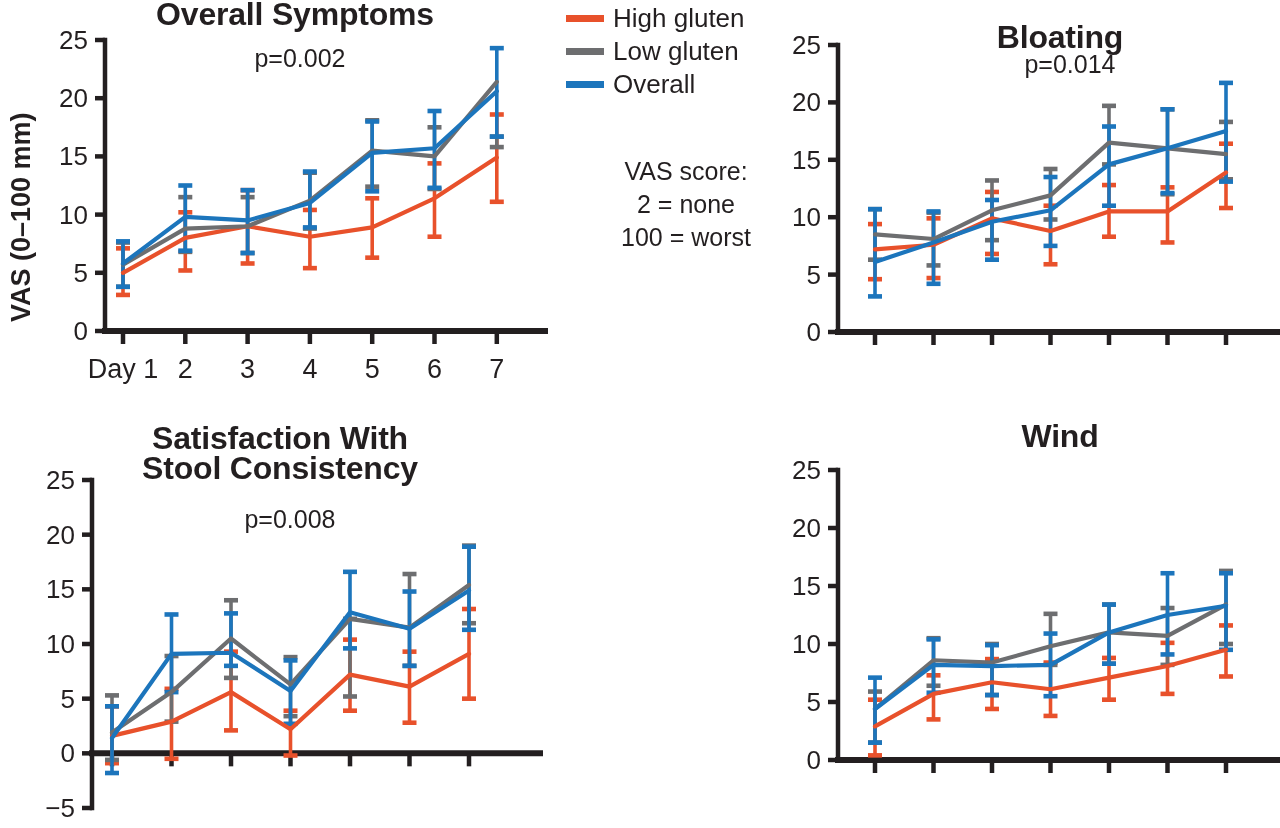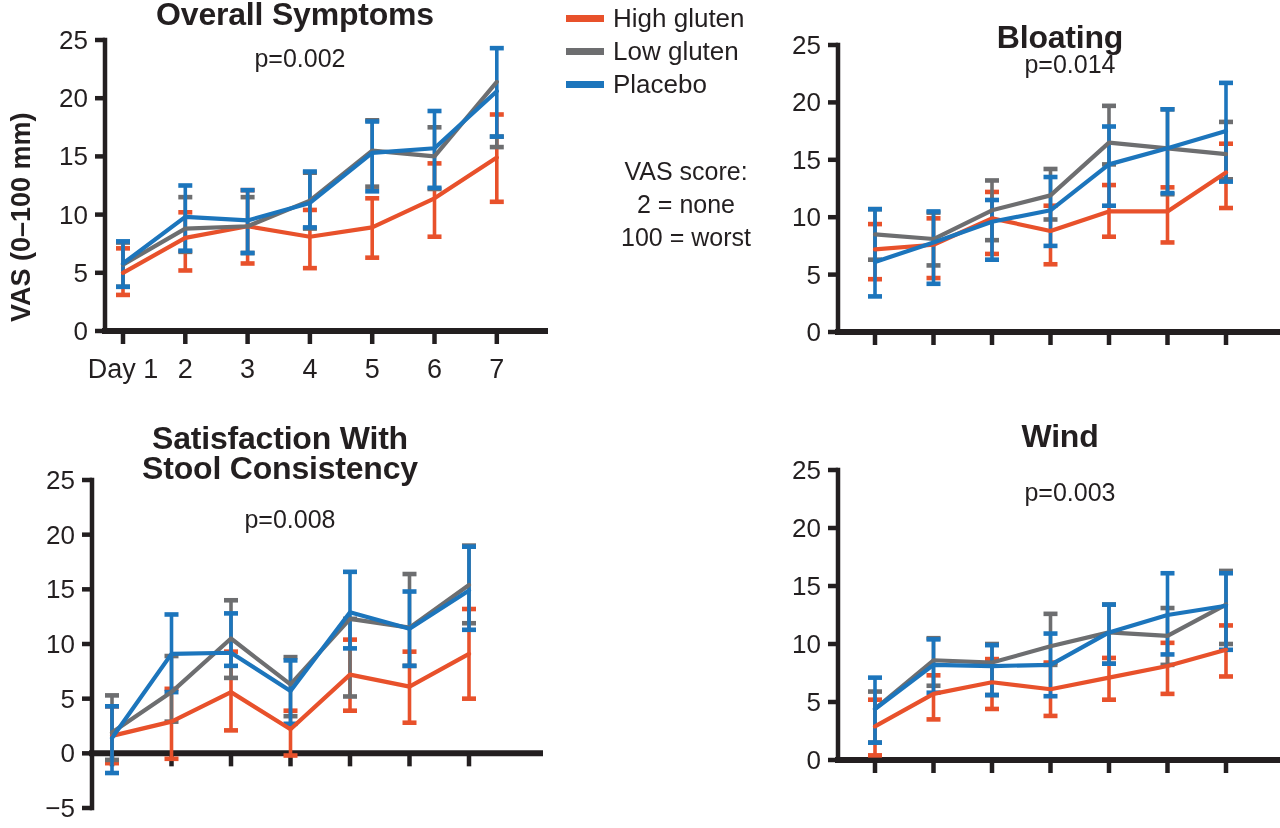--- a/index.html
+++ b/index.html
@@ -142,21 +142,21 @@
     <div class="legend-row">
       <span class="legend-swatch" style="background:#E8512B;"></span>
       <span class="legend-label">High gluten</span>
     </div>
     <div class="legend-row">
       <span class="legend-swatch" style="background:#6D6E70;"></span>
       <span class="legend-label">Low gluten</span>
     </div>
     <div class="legend-row">
       <span class="legend-swatch" style="background:#1C75BC;"></span>
-      <span class="legend-label">Placebo</span>
+      <span class="legend-label">Overall</span>
     </div>
   </div>
 
   <div class="vasnote" style="left:586px;top:155px;width:200px;">
     <div>VAS score:</div>
     <div>2 = none</div>
     <div>100 = worst</div>
   </div>
 
   <div class="panel" style="left:790px;top:0px;width:490px;height:400px;">
@@ -357,21 +357,20 @@
           <line x1="462" y1="219.78666666666666" x2="476" y2="219.78666666666666" stroke="#1C75BC" stroke-width="4.6"></line>
         </g>
         <polyline points="112,325.84000000000003 171.5,311.62666666666667 231,282.1066666666667 290.5,319.28 350,264.61333333333334 409.5,276.64 469,243.84" fill="none" stroke="#E8512B" stroke-width="4.2" stroke-linejoin="round" stroke-linecap="round"></polyline>
         <polyline points="112,322.56 171.5,282.1066666666667 231,228.5333333333333 290.5,274.4533333333333 350,208.85333333333332 409.5,217.6 469,174.96" fill="none" stroke="#6D6E70" stroke-width="4.2" stroke-linejoin="round" stroke-linecap="round"></polyline>
         <polyline points="112,328.02666666666664 171.5,243.84 231,242.74666666666667 290.5,281.0133333333333 350,202.29333333333338 409.5,218.69333333333336 469,180.42666666666668" fill="none" stroke="#1C75BC" stroke-width="4.2" stroke-linejoin="round" stroke-linecap="round"></polyline>
       </svg>
   </div>
 
   <div class="panel" style="left:790px;top:410px;width:490px;height:418px;">
     <div class="panel-title" style="left:80px;top:12px;width:380px;">Wind</div>
-    <div class="pval" style="left:150px;top:68px;width:260px;">p=0.003</div>
     <svg id="svg-wind" width="490" height="418">
         <line x1="48" y1="60" x2="48" y2="350" stroke="#231f20" stroke-width="4.5" stroke-linecap="square"></line>
         <line x1="38" y1="350" x2="48" y2="350" stroke="#231f20" stroke-width="4.5"></line>
         <text x="31" y="359" text-anchor="end" class="tick-text">0</text>
         <line x1="38" y1="292" x2="48" y2="292" stroke="#231f20" stroke-width="4.5"></line>
         <text x="31" y="301" text-anchor="end" class="tick-text">5</text>
         <line x1="38" y1="234" x2="48" y2="234" stroke="#231f20" stroke-width="4.5"></line>
         <text x="31" y="243" text-anchor="end" class="tick-text">10</text>
         <line x1="38" y1="176" x2="48" y2="176" stroke="#231f20" stroke-width="4.5"></line>
         <text x="31" y="185" text-anchor="end" class="tick-text">15</text>

